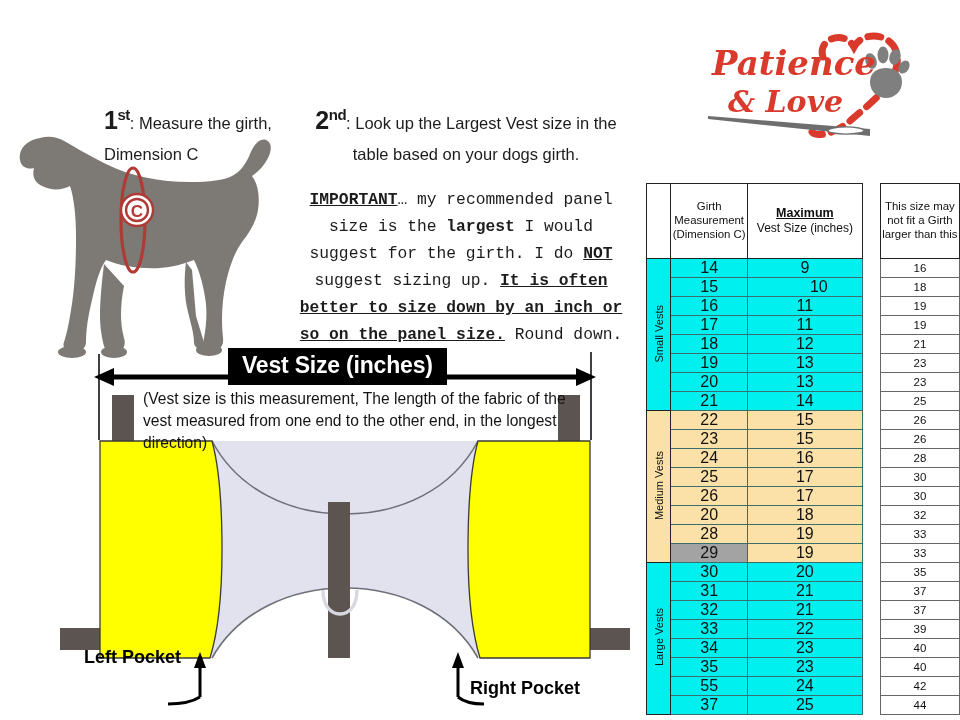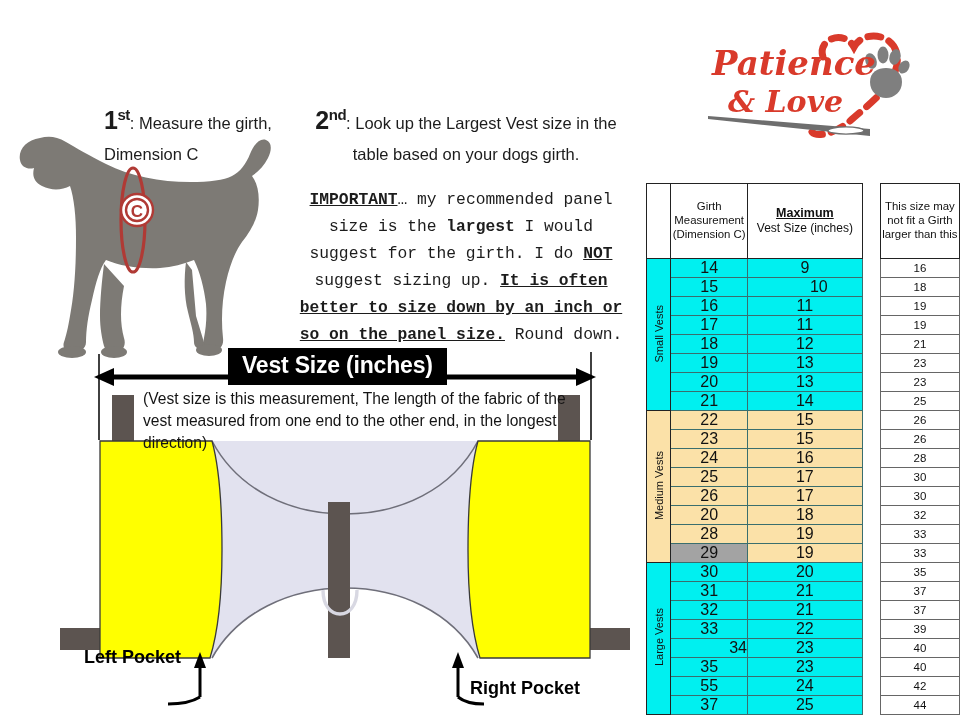--- a/index.html
+++ b/index.html
@@ -463,21 +463,21 @@
             <td class="col-gap blank-gap"></td>
             <td class="note-cell col-note">37</td>
           </tr>
           <tr>
             <td class="data-cell col-girth" style="background: rgb(0, 240, 240);">33</td>
             <td class="data-cell col-vest" style="background: rgb(0, 240, 240);">22</td>
             <td class="col-gap blank-gap"></td>
             <td class="note-cell col-note">39</td>
           </tr>
           <tr>
-            <td class="data-cell col-girth" style="background: rgb(0, 240, 240); text-align: right;">34</td>
+            <td class="data-cell col-girth" style="background: rgb(0, 240, 240);">34</td>
             <td class="data-cell col-vest" style="background: rgb(0, 240, 240);">23</td>
             <td class="col-gap blank-gap"></td>
             <td class="note-cell col-note">40</td>
           </tr>
           <tr>
             <td class="data-cell col-girth" style="background: rgb(0, 240, 240);">35</td>
             <td class="data-cell col-vest" style="background: rgb(0, 240, 240);">23</td>
             <td class="col-gap blank-gap"></td>
             <td class="note-cell col-note">40</td>
           </tr>

